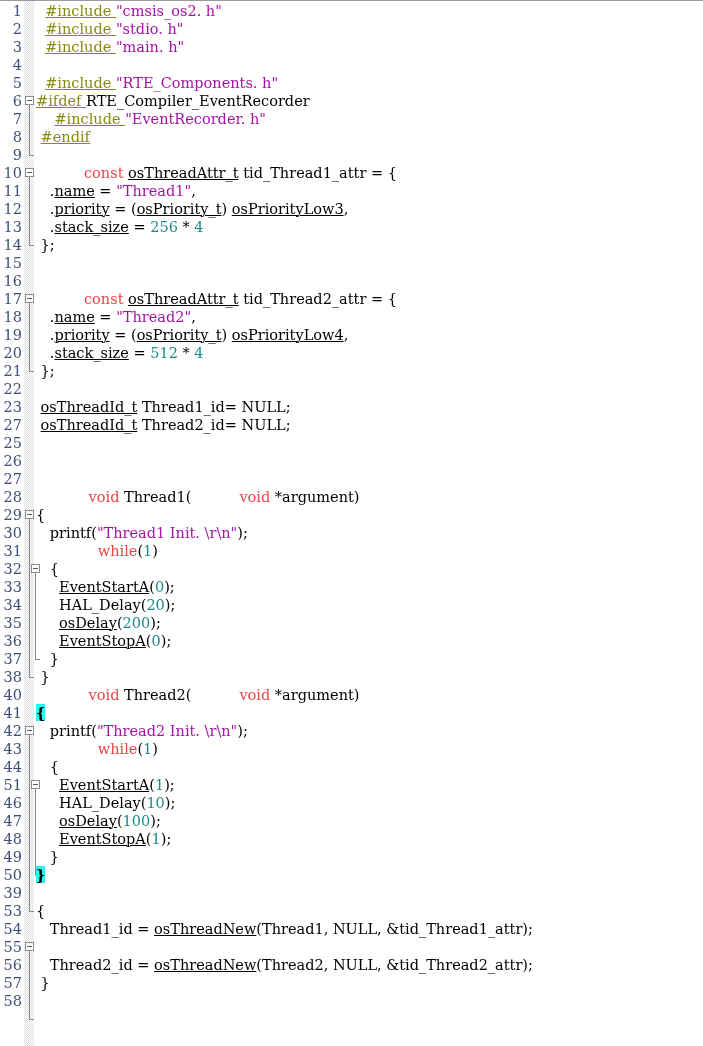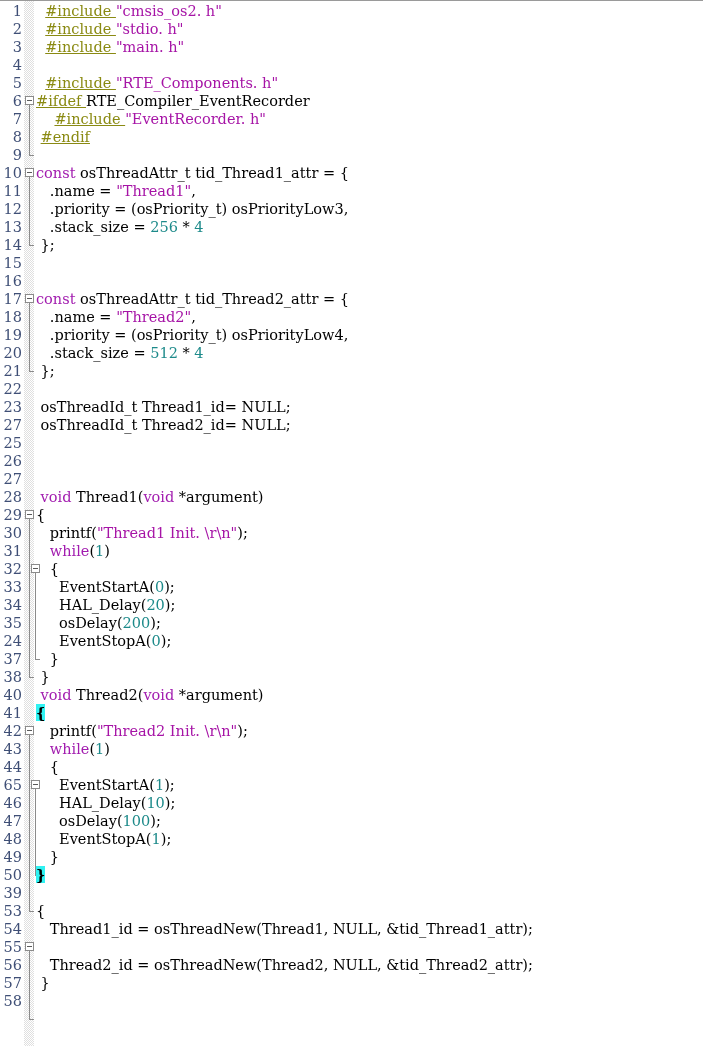--- a/index.html
+++ b/index.html
@@ -47,25 +47,25 @@
     color:#3f4f76;
     font-size:14.5px;
     letter-spacing:0px;
   }
   .code{
     position:absolute;left:36px;top:0;
     color:#000000;
     font-size:14.5px;
   }
   
-  .kw{color:#a21caf;}
+  .kw{color:#ef4444;margin-left:48px;}
   .pp{color:#8a8a12;text-decoration:underline;}
   .str{color:#a614a6;}
   .num{color:#1d8a8a;}
-  .ident{text-underline-offset:1px;text-decoration-thickness:1px;}
+  .ident{text-decoration:underline;text-underline-offset:1px;text-decoration-thickness:1px;}
   .brace-hl{background:#30f2f2;font-weight:bold;color:#000;}
   
   .fbox{
     position:absolute;left:1px;width:9px;height:9px;
     box-sizing:border-box;
     border:1px solid #8b8b8b;background:#ffffff;
   }
   .fbox:after{
     content:"";position:absolute;left:1px;top:3px;width:5px;height:1px;background:#5a5a5a;
   }
@@ -141,29 +141,29 @@
       <div class="row"><span class="ln">26</span><span class="code"></span></div>
       <div class="row"><span class="ln">27</span><span class="code"></span></div>
       <div class="row"><span class="ln">28</span><span class="code"><span> </span><span class="kw">void</span><span> Thread1(</span><span class="kw">void</span><span> *argument)</span></span></div>
       <div class="row"><span class="ln">29</span><span class="code"><span>{</span></span></div>
       <div class="row"><span class="ln">30</span><span class="code"><span>   printf(</span><span class="str">"Thread1 Init. \r\n"</span><span>);</span></span></div>
       <div class="row"><span class="ln">31</span><span class="code"><span>   </span><span class="kw">while</span><span>(</span><span class="num">1</span><span>)</span></span></div>
       <div class="row"><span class="ln">32</span><span class="code"><span>   {</span></span></div>
       <div class="row"><span class="ln">33</span><span class="code"><span>     </span><span class="ident">EventStartA</span><span>(</span><span class="num">0</span><span>);</span></span></div>
       <div class="row"><span class="ln">34</span><span class="code"><span>     HAL_Delay(</span><span class="num">20</span><span>);</span></span></div>
       <div class="row"><span class="ln">35</span><span class="code"><span>     </span><span class="ident">osDelay</span><span>(</span><span class="num">200</span><span>);</span></span></div>
-      <div class="row"><span class="ln">24</span><span class="code"><span>     </span><span class="ident">EventStopA</span><span>(</span><span class="num">0</span><span>);</span></span></div>
+      <div class="row"><span class="ln">36</span><span class="code"><span>     </span><span class="ident">EventStopA</span><span>(</span><span class="num">0</span><span>);</span></span></div>
       <div class="row"><span class="ln">37</span><span class="code"><span>   }</span></span></div>
       <div class="row"><span class="ln">38</span><span class="code"><span> }</span></span></div>
       <div class="row"><span class="ln">40</span><span class="code"><span> </span><span class="kw">void</span><span> Thread2(</span><span class="kw">void</span><span> *argument)</span></span></div>
       <div class="row"><span class="ln">41</span><span class="code"><span class="brace-hl">{</span></span></div>
       <div class="row"><span class="ln">42</span><span class="code"><span>   printf(</span><span class="str">"Thread2 Init. \r\n"</span><span>);</span></span></div>
       <div class="row"><span class="ln">43</span><span class="code"><span>   </span><span class="kw">while</span><span>(</span><span class="num">1</span><span>)</span></span></div>
       <div class="row"><span class="ln">44</span><span class="code"><span>   {</span></span></div>
-      <div class="row"><span class="ln">65</span><span class="code"><span>     </span><span class="ident">EventStartA</span><span>(</span><span class="num">1</span><span>);</span></span></div>
+      <div class="row"><span class="ln">51</span><span class="code"><span>     </span><span class="ident">EventStartA</span><span>(</span><span class="num">1</span><span>);</span></span></div>
       <div class="row"><span class="ln">46</span><span class="code"><span>     HAL_Delay(</span><span class="num">10</span><span>);</span></span></div>
       <div class="row"><span class="ln">47</span><span class="code"><span>     </span><span class="ident">osDelay</span><span>(</span><span class="num">100</span><span>);</span></span></div>
       <div class="row"><span class="ln">48</span><span class="code"><span>     </span><span class="ident">EventStopA</span><span>(</span><span class="num">1</span><span>);</span></span></div>
       <div class="row"><span class="ln">49</span><span class="code"><span>   }</span></span></div>
       <div class="row"><span class="ln">50</span><span class="code"><span class="brace-hl">}</span></span></div>
       <div class="row"><span class="ln">39</span><span class="code"></span></div>
       <div class="row"><span class="ln">53</span><span class="code"><span>{</span></span></div>
       <div class="row"><span class="ln">54</span><span class="code"><span>   Thread1_id = </span><span class="ident">osThreadNew</span><span>(Thread1, NULL, &amp;tid_Thread1_attr);</span></span></div>
       <div class="row"><span class="ln">55</span><span class="code"></span></div>
       <div class="row"><span class="ln">56</span><span class="code"><span>   Thread2_id = </span><span class="ident">osThreadNew</span><span>(Thread2, NULL, &amp;tid_Thread2_attr);</span></span></div>

